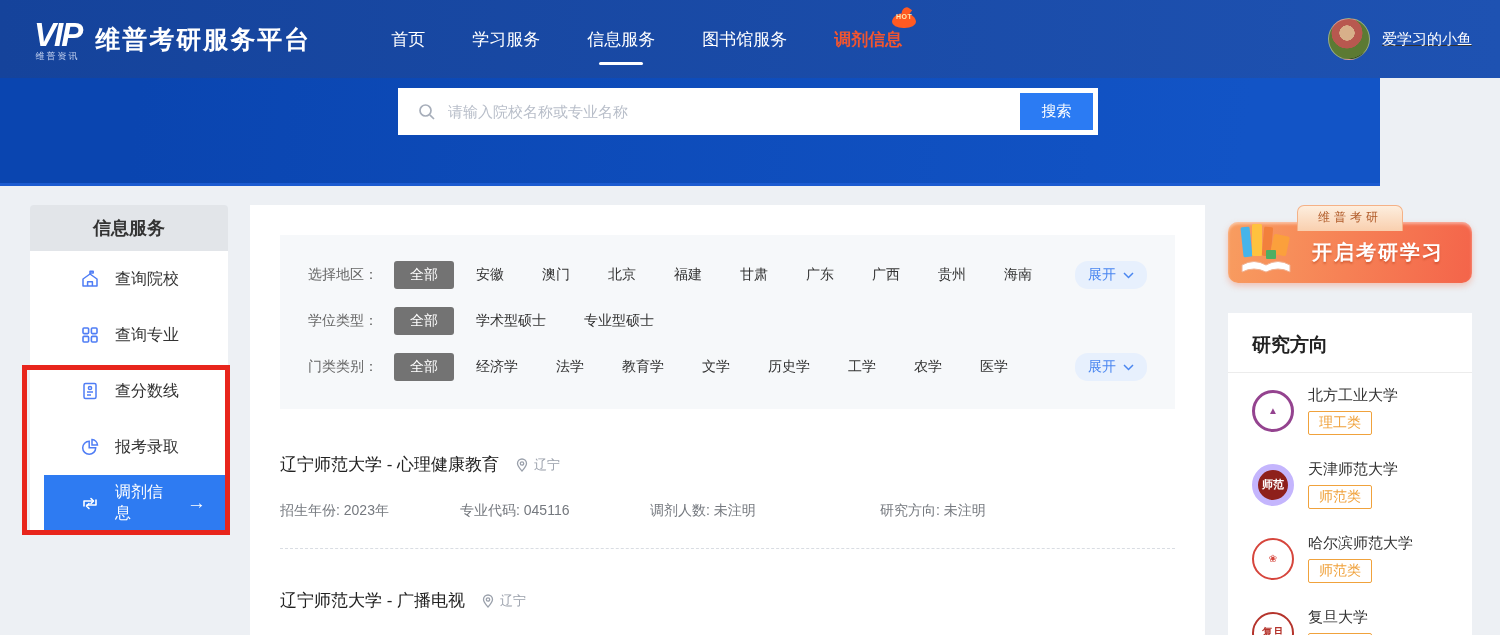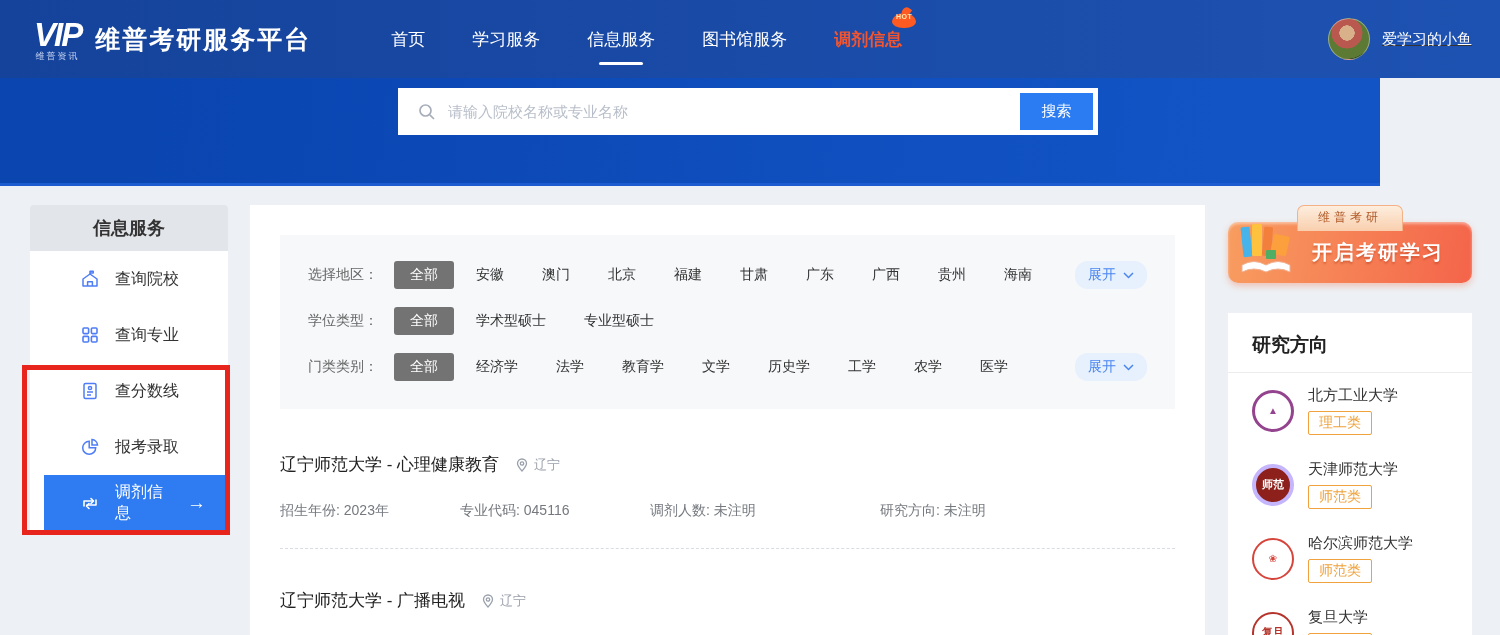--- a/index.html
+++ b/index.html
@@ -158,21 +158,21 @@
   .popular { margin-top:28px; background:#fff; padding-bottom:6px; }
   .popular-title { font-size:19px; font-weight:bold; color:#222; padding:19px 24px 14px; }
   .popular-sep { border-bottom:1px solid #ececec; }
   .uni-row { display:flex; gap:14px; align-items:center; padding:13px 24px 12px; cursor:pointer; }
   .uni-logo {
     width:42px; height:42px; border-radius:50%; flex-shrink:0;
     display:flex; align-items:center; justify-content:center;
     font-size:10px; font-weight:bold;
   }
   .uni-logo-0 { background:#fff; border:3px solid #94438f; color:#94438f; }
-  .uni-logo-1 { background:#8e201b; color:#fff; border:4px solid #c4b5fd; font-size:11px; }
+  .uni-logo-1 { background:#8e201b; color:#fff; border:6px solid #c4b5fd; font-size:11px; }
   .uni-logo-2 { background:#fff; border:2px solid #d6453c; color:#d6453c; }
   .uni-logo-3 { background:#fff; border:2px solid #b5342c; color:#b5342c; font-size:11px; }
   .uni-name { font-size:15px; color:#333; }
   .uni-tag {
     display:inline-block; margin-top:6px;
     border:1px solid #f0a23c; color:#f0a23c;
     font-size:14px; padding:2px 10px; border-radius:2px;
   }
 </style>
 </head>

